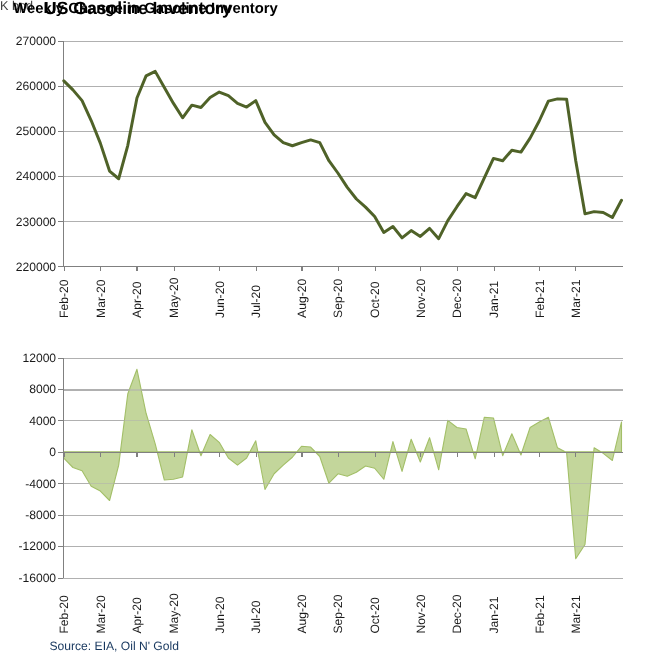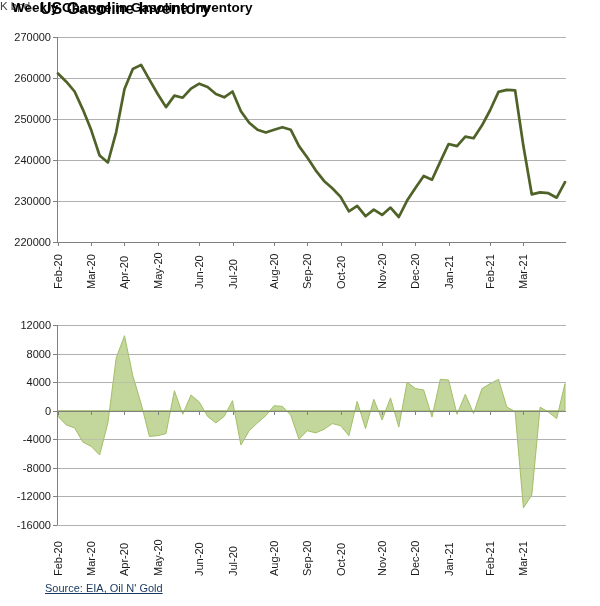--- a/index.html
+++ b/index.html
@@ -24,21 +24,20 @@
   }
   .title-top{left:12px;top:6;width:588;font-size:16px;padding-left:28px;}
   .title-bottom{left:12px;top:305;width:596;font-size:13.5px;}
   .unit-label{
     position:absolute;left:17;top:8;
     font-size:11.5px;color:#3f3f3f;
   }
   .source-label{
     position:absolute;left:45px;top:582px;
     font-size:11px;
-    text-decoration:underline;
   }
 </style>
 </head>
 <body>
 
 <div class="page">
   <svg id="charts" width="600" height="606" viewBox="0 0 600 606">
       <g>
         <g shape-rendering="crispEdges" opacity="1">
           <line x1="57" y1="37.5" x2="566" y2="37.5" stroke="#b0b0b0" stroke-width="1"></line>

